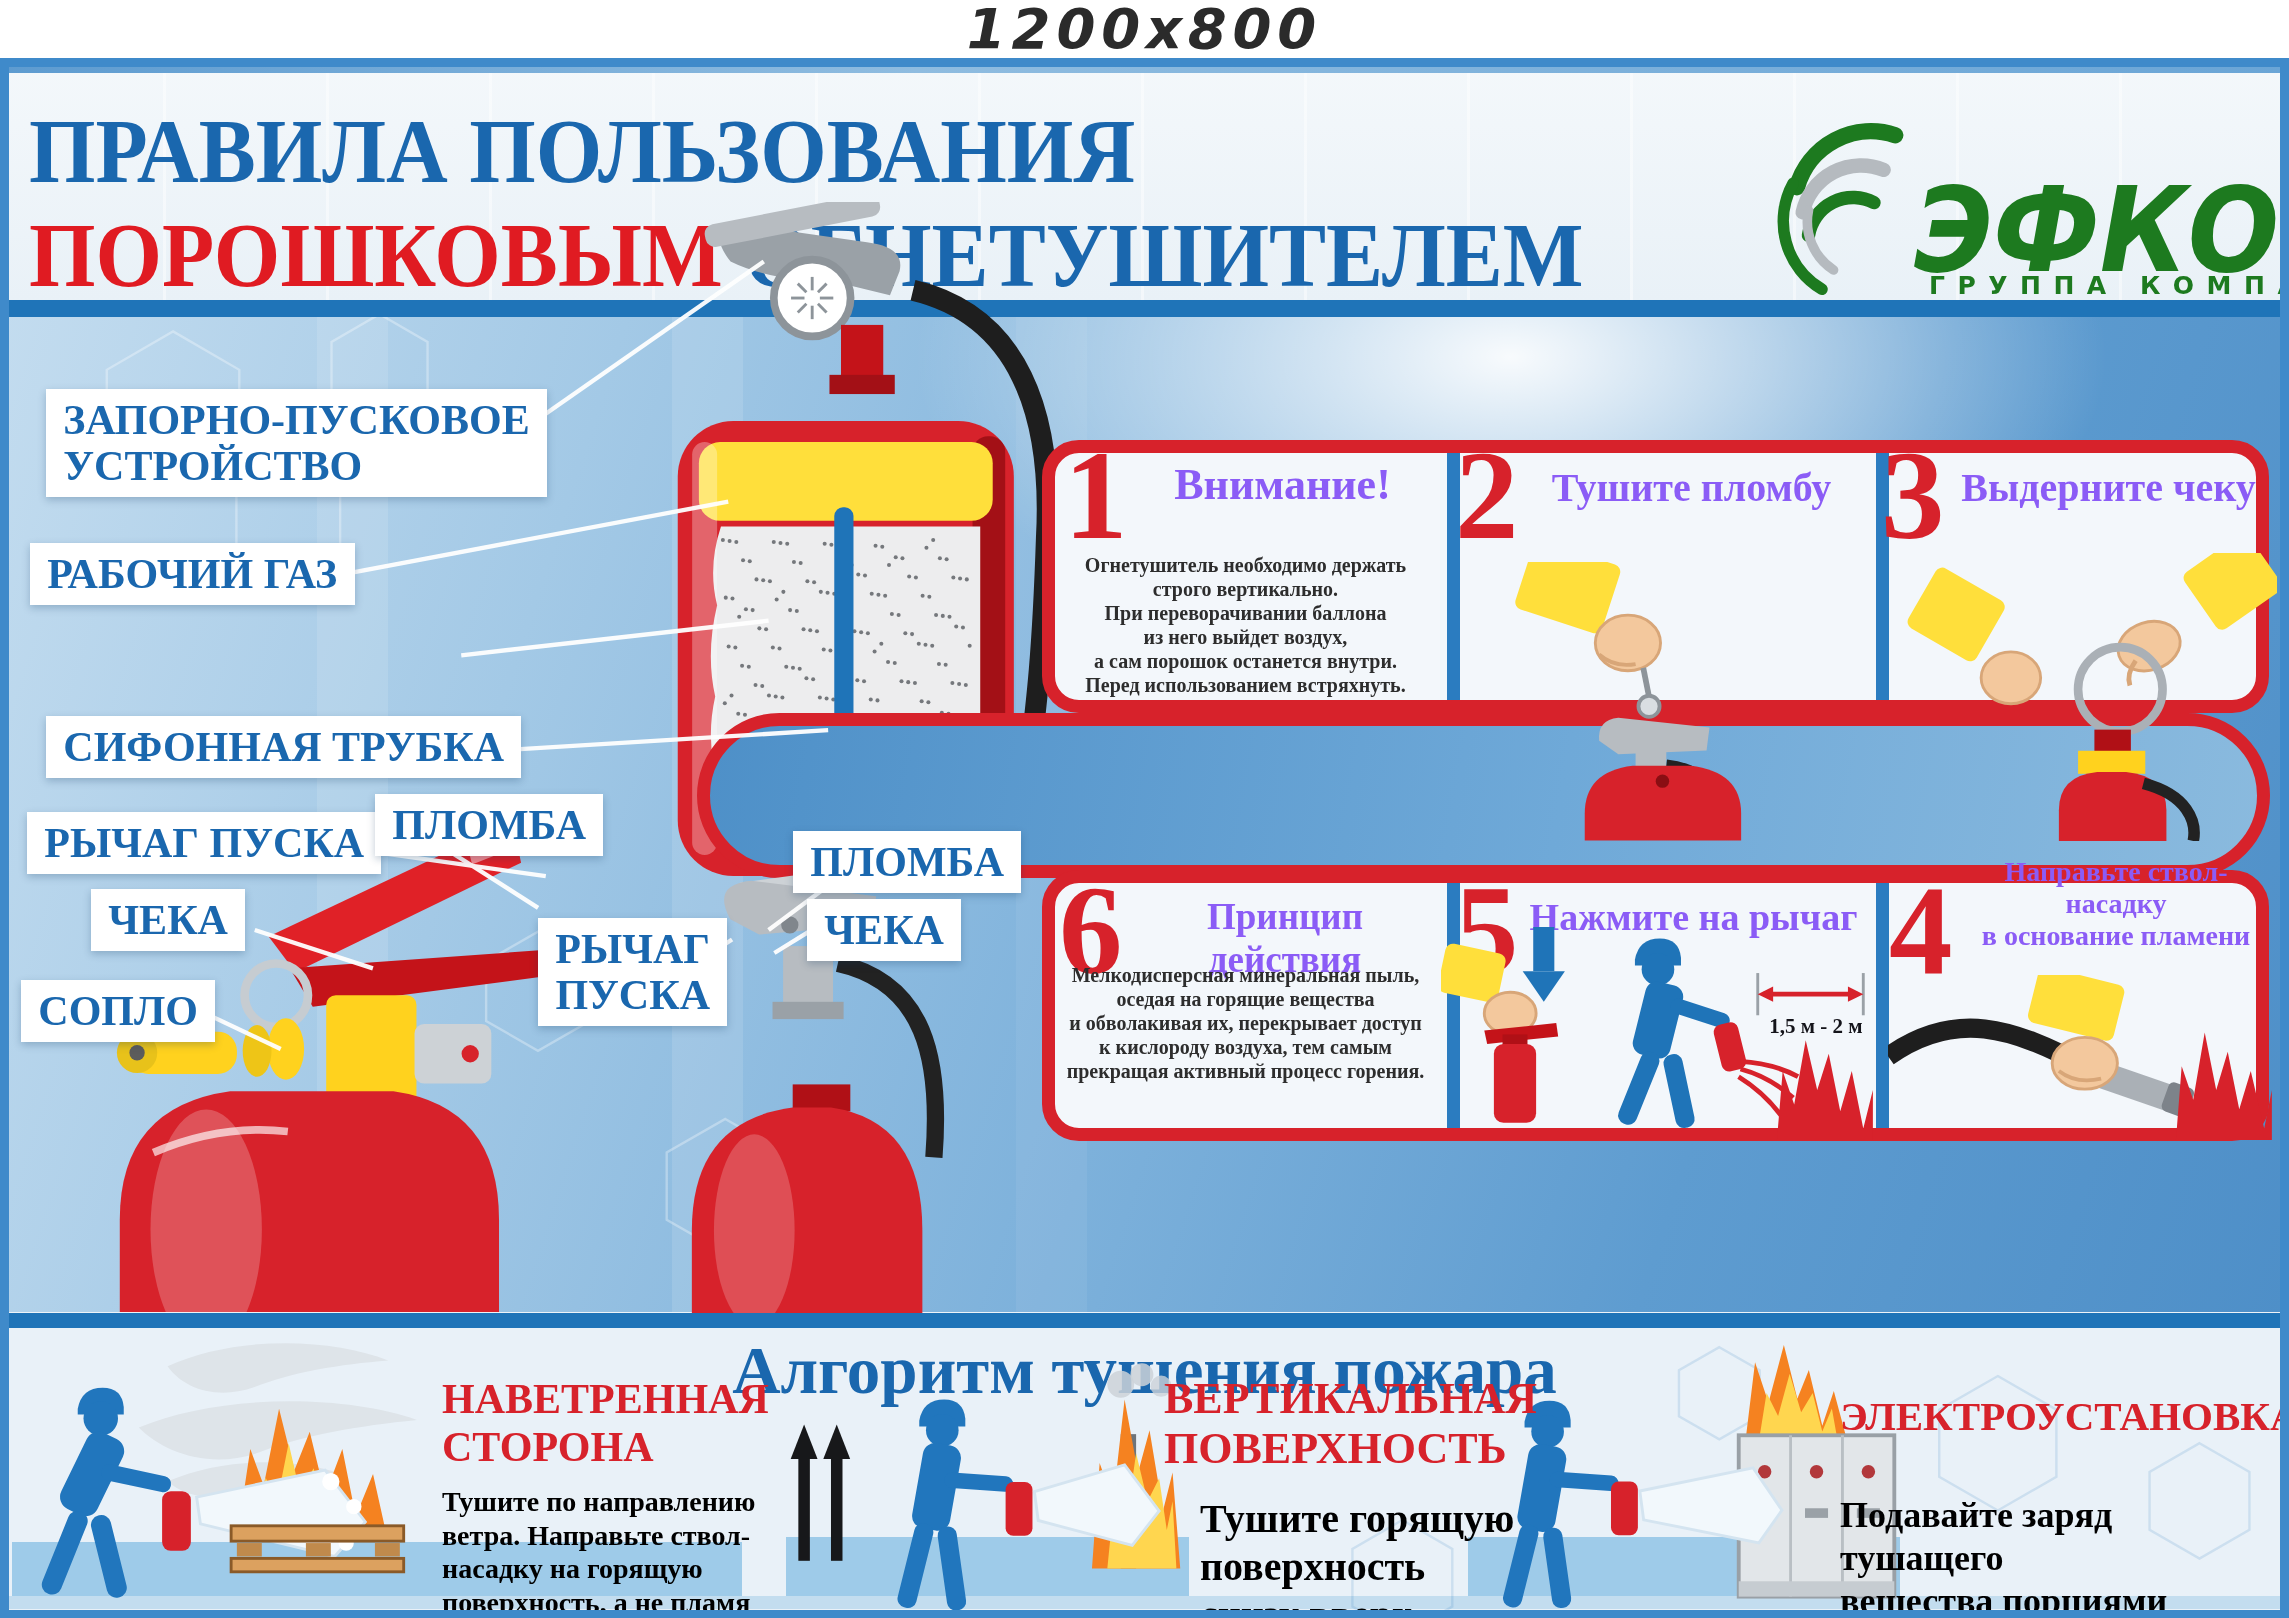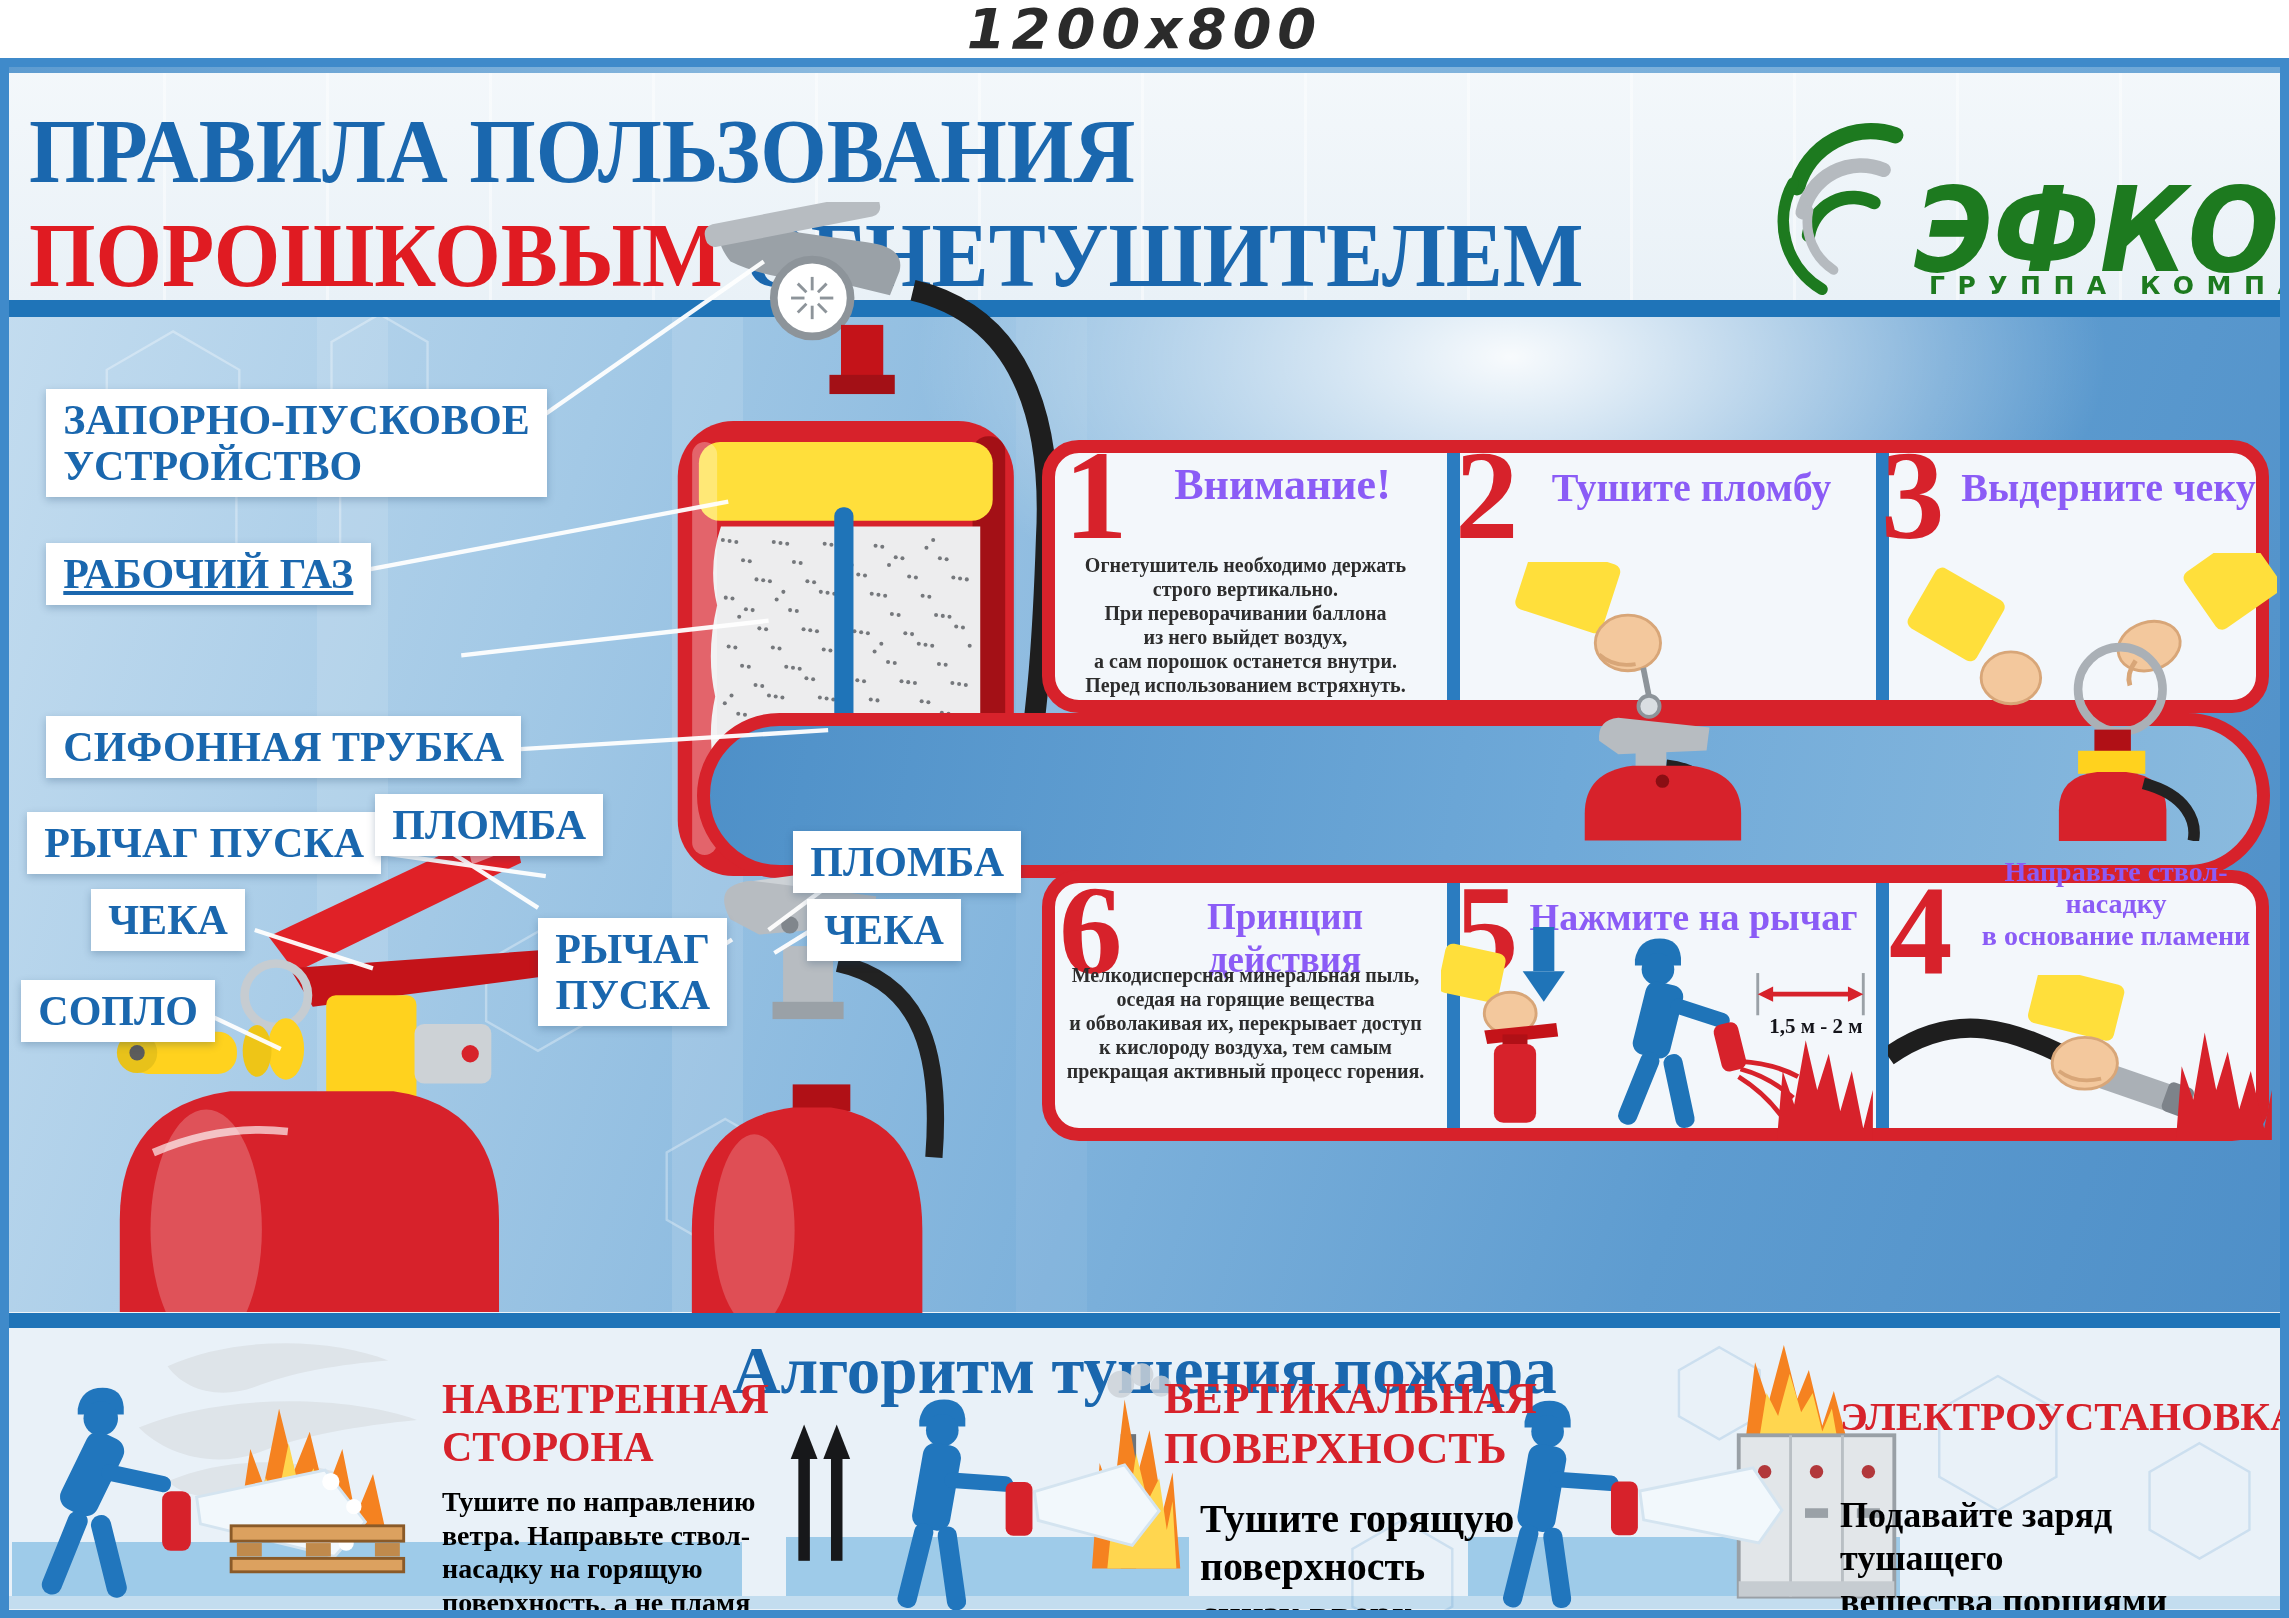--- a/index.html
+++ b/index.html
@@ -384,21 +384,21 @@
         <line x1="355" y1="672" x2="568" y2="702"></line>
         <line x1="220" y1="848" x2="292" y2="882"></line>
         <line x1="862" y1="712" x2="800" y2="758"></line>
         <line x1="845" y1="758" x2="806" y2="782"></line>
         <line x1="728" y1="790" x2="762" y2="768"></line>
       </g>
     </svg>
 
     <div class="label-box" style="left:46px;top:331px;">ЗАПОРНО-ПУСКОВОЕ
 УСТРОЙСТВО</div>
-    <div class="label-box" style="left:46px;top:485px;text-decoration:underline;">РАБОЧИЙ ГАЗ</div>
+    <div class="label-box" style="left:30px;top:485px;">РАБОЧИЙ ГАЗ</div>
     <div class="label-box" style="left:46px;top:658px;">СИФОННАЯ ТРУБКА</div>
     <div class="label-box" style="left:27px;top:754px;">РЫЧАГ ПУСКА</div>
     <div class="label-box" style="left:375px;top:736px;">ПЛОМБА</div>
     <div class="label-box" style="left:91px;top:831px;">ЧЕКА</div>
     <div class="label-box" style="left:21px;top:922px;">СОПЛО</div>
     <div class="label-box" style="left:793px;top:773px;">ПЛОМБА</div>
     <div class="label-box" style="left:807px;top:841px;">ЧЕКА</div>
     <div class="label-box" style="left:538px;top:860px;text-align:center;">РЫЧАГ
 ПУСКА</div>
 

